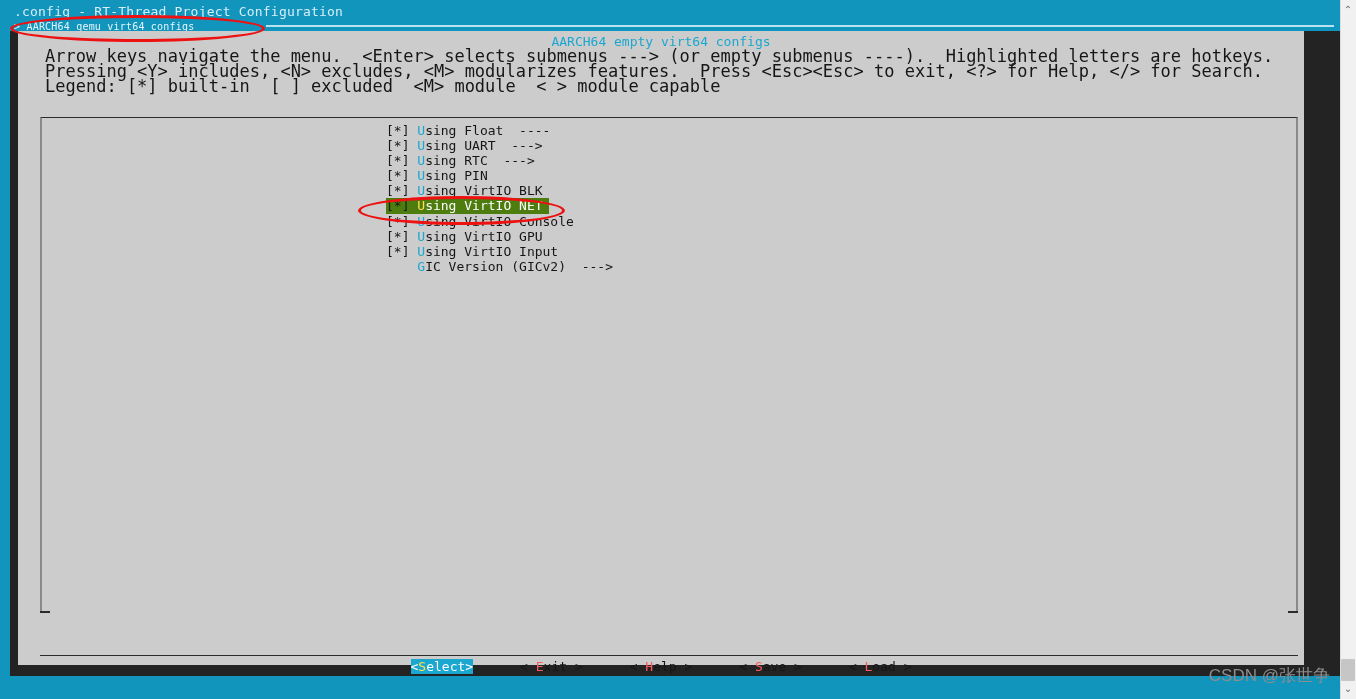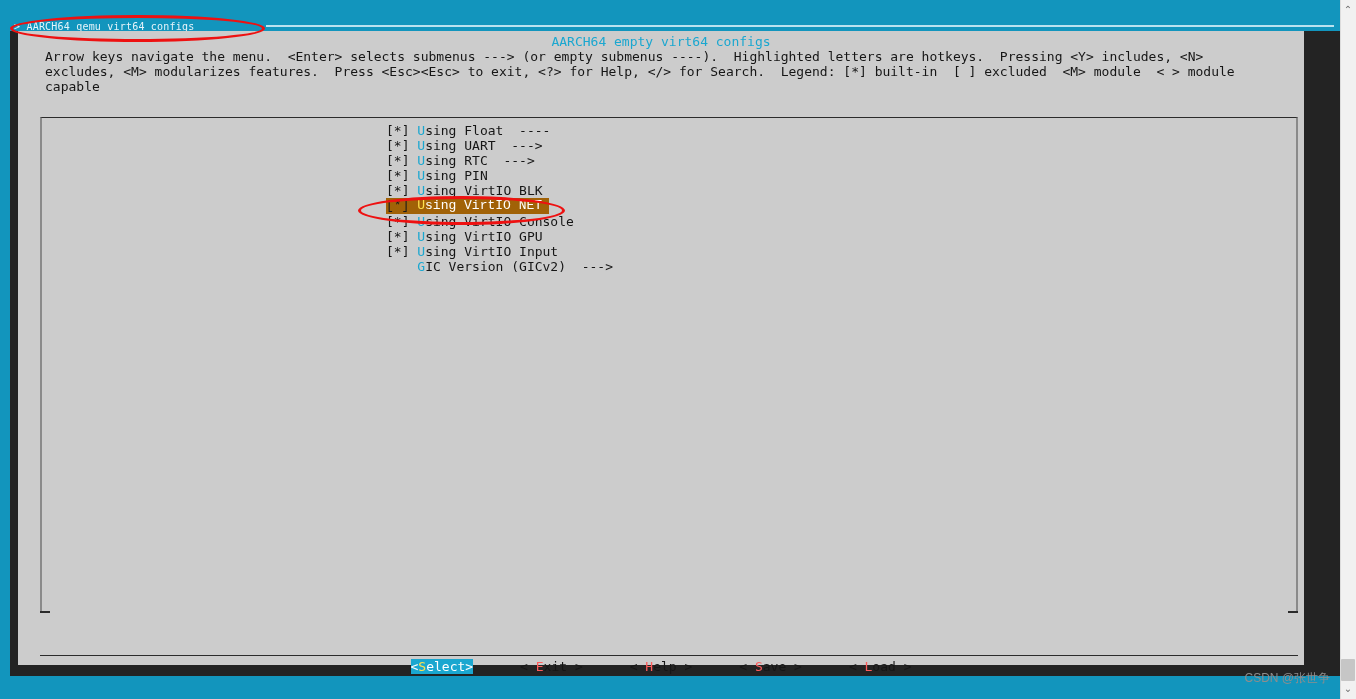--- a/index.html
+++ b/index.html
@@ -84,21 +84,21 @@
     text-align: center;
     font-size: 13px;
     line-height: 15px;
     color: #1aa7d0;
     white-space: pre;
   }
   .prompt-text {
     position: absolute;
     left: 27px; top: 18px;
     width: 1235px;
-    font-size: 13px;
+    font-size: 17px;
     line-height: 15px;
     color: #161616;
     white-space: pre-wrap;
     word-break: normal;
   }
 
   
   .listbox {
     position: absolute;
     left: 22px; top: 86px;
@@ -135,23 +135,22 @@
   }
   .menu-row {
     height: 15.1px;
     color: #161616;
     white-space: pre;
     display: block;
     width: 163px;
   }
   .menu-row .hot { color: #1aa7d0; }
   .menu-row.selected {
-    background: #a16207;
+    background: #4d7c0f;
     color: #ffffff;
-    font-family: Liberation Mono, monospace;
   }
   .menu-row.selected .box { color: #1b1b1b; }
   .menu-row.selected .hot { color: #ffe14d; }
 
   
   .buttonbar {
     position: absolute;
     left: 0; top: 603px;
     width: 1286px;
     text-align: center;
@@ -180,21 +179,21 @@
     height: 1px;
     background: #2b2b2b;
   }
 
   
   .watermark {
     position: absolute;
     right: 26px;
     bottom: 12px;
     font-family: "Liberation Sans", sans-serif;
-    font-size: 12px;
+    font-size: 17px;
     color: #8d8d8d;
     white-space: pre;
   }
 
   
   .annot {
     position: absolute;
     border: 3px solid #ee1111;
     border-radius: 50%;
     pointer-events: none;
@@ -238,20 +237,21 @@
 </style>
 </head>
 <body>
 
 <div id="screen">
 
   <div class="term-chrome"></div>
   <div class="term-body"></div>
 
   <div class="mc-header">
+    <div class="mc-title">.config - RT-Thread Project Configuration</div>
     <div class="mc-breadcrumb">&gt; AARCH64 qemu virt64 configs</div>
     <div class="mc-rule"></div>
   </div>
 
   <div class="dialog">
 
     <div class="dialog-title">AARCH64 empty virt64 configs</div>
     <div class="prompt-text">Arrow keys navigate the menu.  &lt;Enter&gt; selects submenus ---&gt; (or empty submenus ----).  Highlighted letters are hotkeys.  Pressing &lt;Y&gt; includes, &lt;N&gt; excludes, &lt;M&gt; modularizes features.  Press &lt;Esc&gt;&lt;Esc&gt; to exit, &lt;?&gt; for Help, &lt;/&gt; for Search.  Legend: [*] built-in  [ ] excluded  &lt;M&gt; module  &lt; &gt; module capable</div>
 
     <div class="listbox"></div>

